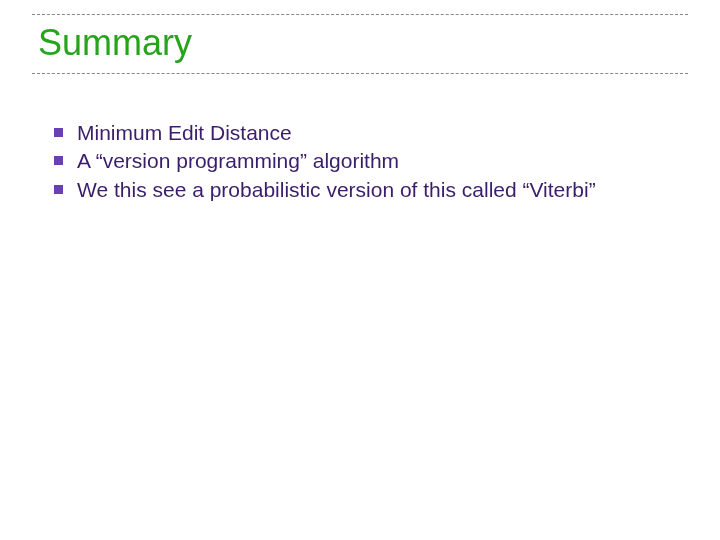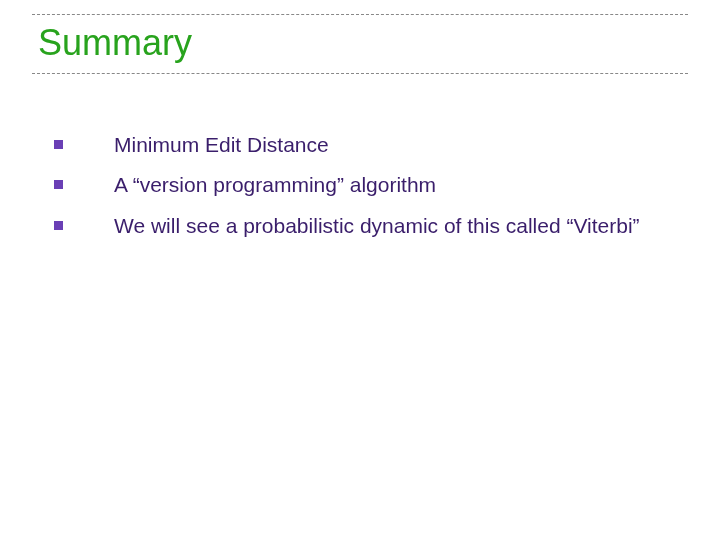--- a/index.html
+++ b/index.html
@@ -35,22 +35,21 @@
   }
   .body {
     position: absolute;
     left: 54px;
     top: 118px;
     width: 610px;
   }
   .bullet {
     display: flex;
     align-items: flex-start;
-    margin: 14px 0;
-    gap: 37px;
+    margin: 2px 0;
   }
   .bullet .marker {
     flex: 0 0 auto;
     width: 9px;
     height: 9px;
     margin-top: 8px;
     margin-right: 14px;
     background: #6a3fb5; 
   }
   .bullet .text {
@@ -76,18 +75,18 @@
       <div class="text">Minimum Edit Distance</div>
     </div>
 
     <div class="bullet">
       <div class="marker"></div>
       <div class="text">A “version programming” algorithm</div>
     </div>
 
     <div class="bullet">
       <div class="marker"></div>
-      <div class="text">We will see a probabilistic dynamic of this called “Viterbi”</div>
+      <div class="text">We this see a probabilistic version of this called “Viterbi”</div>
     </div>
 
   </div>
 
 </div>
 
 </body></html>

